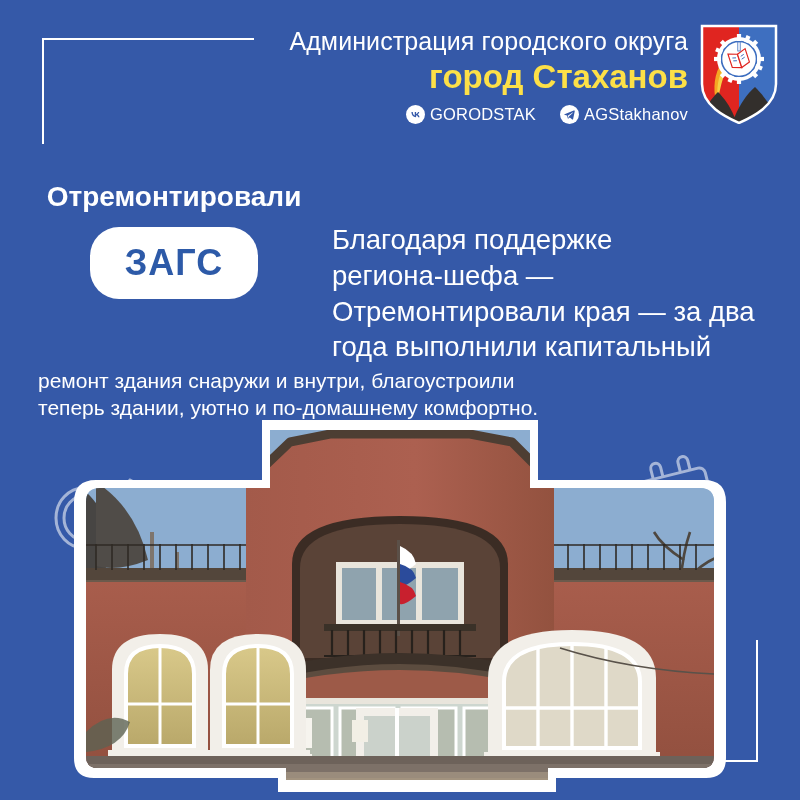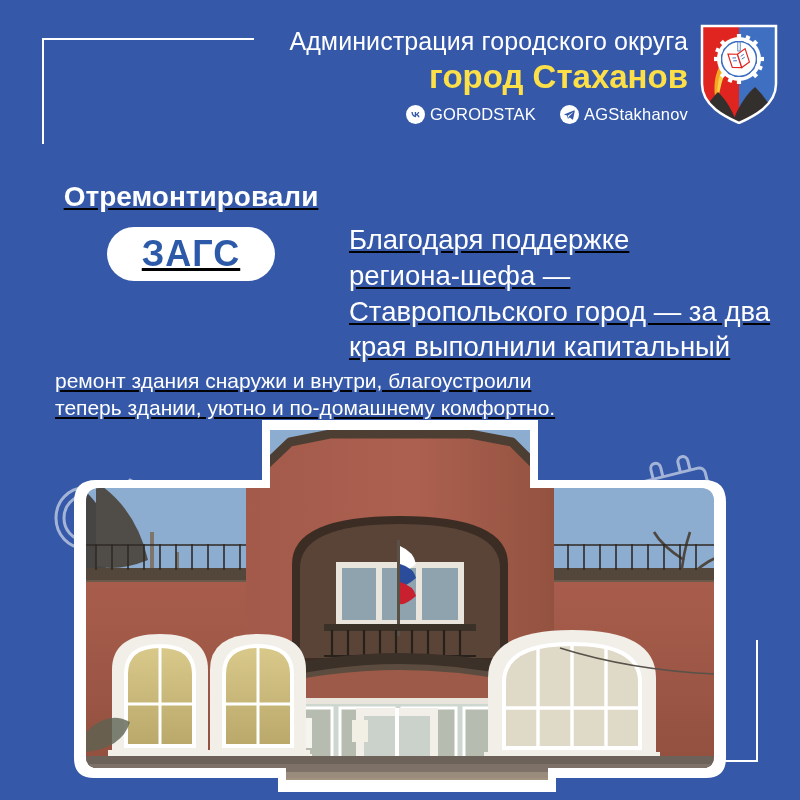--- a/index.html
+++ b/index.html
@@ -110,24 +110,23 @@
   .coa {
     width: 78px;
     height: 100px;
     flex: none;
     margin-top: 2px;
   }
 
   
   .copy {
     position: absolute;
-    left: 55px;
+    left: 38px;
     top: 176px;
     width: 730px;
-    text-decoration: underline;
   }
   .copy-top {
     display: flex;
     align-items: flex-start;
     gap: 22px;
   }
   .copy-left {
     flex: none;
     width: 272px;
     padding-top: 6px;
@@ -136,21 +135,21 @@
     color: #ffffff;
     font-size: 28px;
     font-weight: bold;
     text-align: center;
     line-height: 1.1;
     white-space: nowrap;
   }
   .pill {
     margin: 14px auto 0;
     width: 168px;
-    height: 54px;
+    height: 72px;
     background: #ffffff;
     border-radius: 29px;
     display: flex;
     align-items: center;
     justify-content: center;
   }
   .pill-text {
     color: #2d5aa8;
     font-size: 36px;
     font-weight: bold;
@@ -296,22 +295,22 @@
       <div class="copy-left">
         <div class="kicker">Отремонтировали</div>
         <div class="pill">
           <span class="pill-text">ЗАГС</span>
         </div>
       </div>
 
       <div class="copy-right">
         <div>Благодаря поддержке</div>
         <div>региона-шефа —</div>
-        <div>Ставропольского город — за два</div>
-        <div>края выполнили капитальный</div>
+        <div>Отремонтировали края — за два</div>
+        <div>года выполнили капитальный</div>
       </div>
 
     </div>
 
     <div class="copy-rest">
       <div>ремонт здания снаружи и внутри, благоустроили</div>
       <div>теперь здании, уютно и по-домашнему комфортно.</div>
     </div>
   </div>
 

